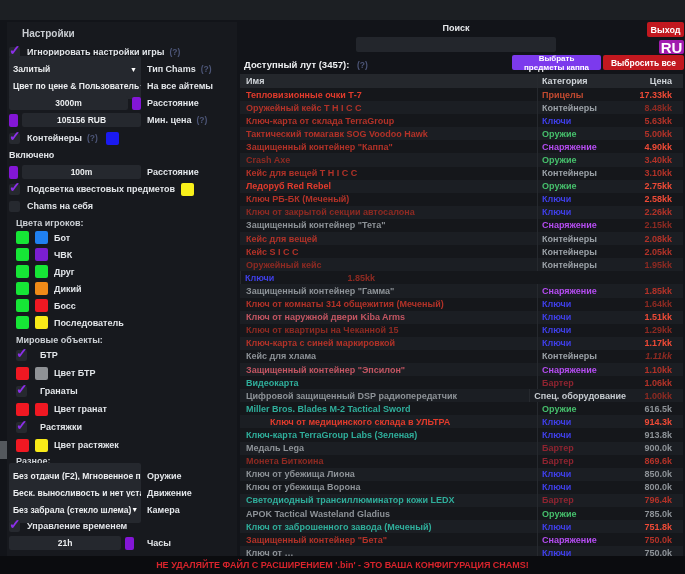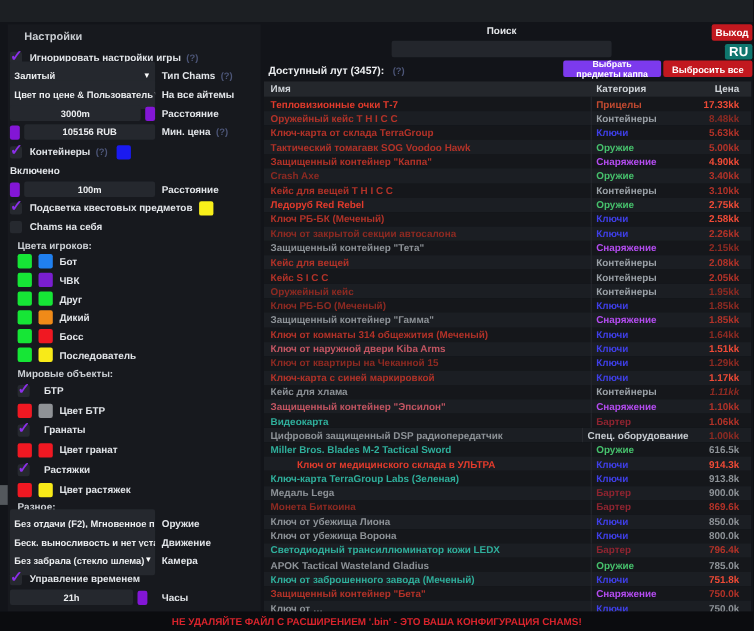--- a/index.html
+++ b/index.html
@@ -6,21 +6,21 @@
   .app{position:relative;width:685px;height:574px;background:#121419;overflow:hidden;
        font-family:"Liberation Sans",sans-serif;font-weight:bold;color:#e6e8eb;}
   .topstrip{position:absolute;left:0;top:0;width:685px;height:20px;background:#1c1f23;}
   
   .search-label{position:absolute;top:23px;left:356px;width:200px;text-align:center;font-size:9px;color:#e6e8eb;}
   .search-input{position:absolute;top:37px;left:356px;width:200px;height:15px;background:#23262c;
        border:none;border-radius:2px;color:#e6e8eb;font-family:inherit;font-size:9px;padding:0 5px;box-sizing:border-box;}
   .btn{border:none;border-radius:2px;color:#fff;font-family:inherit;font-weight:bold;cursor:pointer;
        display:flex;align-items:center;justify-content:center;}
   .btn-exit{position:absolute;top:22px;left:647px;width:37px;height:15px;background:#c2181f;font-size:9px;}
-  .btn-ru{position:absolute;top:40px;left:659px;width:25px;height:14px;background:#0f766e;font-size:12px;}
+  .btn-ru{position:absolute;top:40px;left:659px;width:25px;height:14px;background:#a21caf;font-size:15px;}
   .btn-kappa{position:absolute;top:55px;left:512px;width:89px;height:15px;background:#7c3aed;font-size:8px;}
   .btn-drop{position:absolute;top:55px;left:603px;width:81px;height:15px;background:#c2181f;font-size:8.5px;}
   
   .panel{position:absolute;left:7px;top:22px;width:230px;height:534px;background:#17191e;}
   .ptitle{position:absolute;left:15px;top:6px;font-size:10px;color:#c9cdd2;}
   .row{position:absolute;left:2px;right:2px;height:14px;display:flex;align-items:center;}
   .lbl{font-size:9px;color:#e2e5e9;white-space:nowrap;}
   .help{font-size:8.5px;color:#4d5678;margin-left:5px;}
   .ctrl{flex:0 0 132px;width:132px;display:flex;align-items:center;height:14px;margin-right:6px;}
   .dd{flex:1;height:26px;background:#25282e;border-radius:2px;display:flex;align-items:center;
@@ -344,21 +344,20 @@
         <span class="c-name" style="color: rgb(178, 50, 40);">Кейс S I C C</span>
         <span class="c-cat" style="color: rgb(154, 160, 166);">Контейнеры</span>
         <span class="c-price" style="color: rgb(178, 50, 40);">2.05kk</span>
       </div>
       <div class="trow">
         <span class="c-name" style="color: rgb(142, 42, 34);">Оружейный кейс</span>
         <span class="c-cat" style="color: rgb(154, 160, 166);">Контейнеры</span>
         <span class="c-price" style="color: rgb(142, 42, 34);">1.95kk</span>
       </div>
       <div class="trow">
-        <span class="c-name" style="color: rgb(142, 42, 34);">Ключ РБ-БО (Меченый)</span>
         <span class="c-cat" style="color: rgb(63, 63, 232);">Ключи</span>
         <span class="c-price" style="color: rgb(142, 42, 34);">1.85kk</span>
       </div>
       <div class="trow">
         <span class="c-name" style="color: rgb(141, 146, 151);">Защищенный контейнер "Гамма"</span>
         <span class="c-cat" style="color: rgb(180, 76, 240);">Снаряжение</span>
         <span class="c-price" style="color: rgb(178, 50, 40);">1.85kk</span>
       </div>
       <div class="trow">
         <span class="c-name" style="color: rgb(178, 50, 40);">Ключ от комнаты 314 общежития (Меченый)</span>

